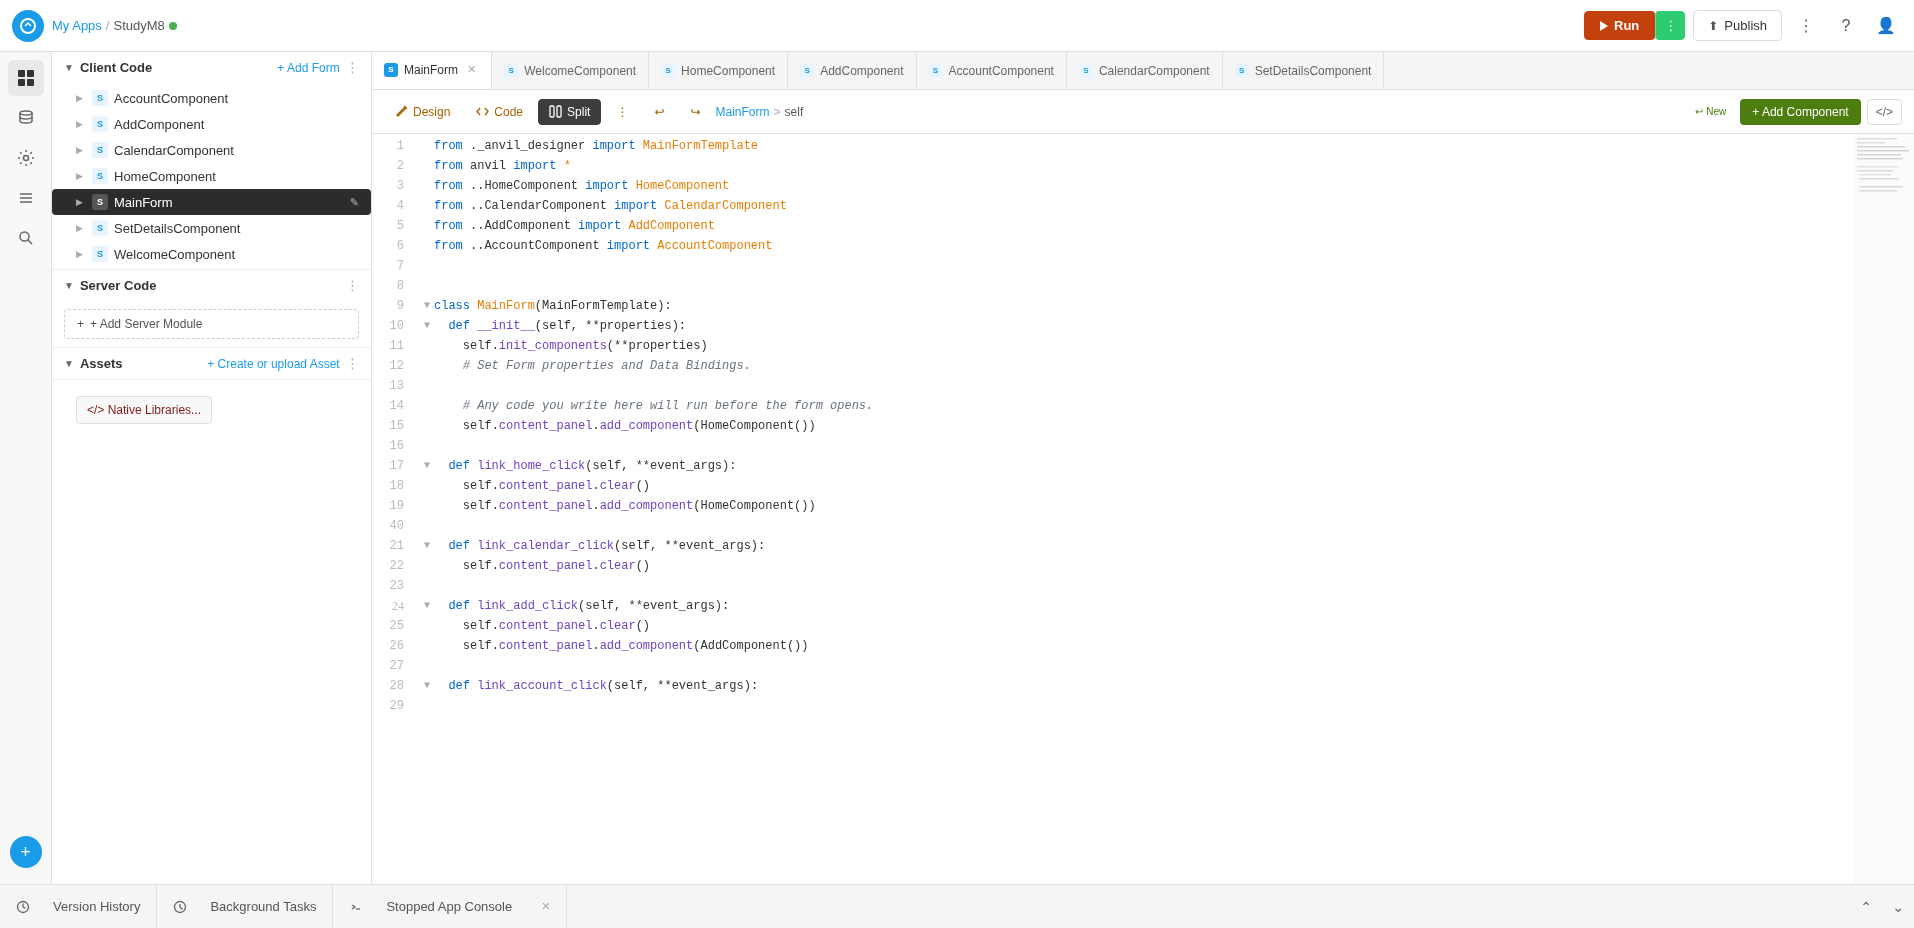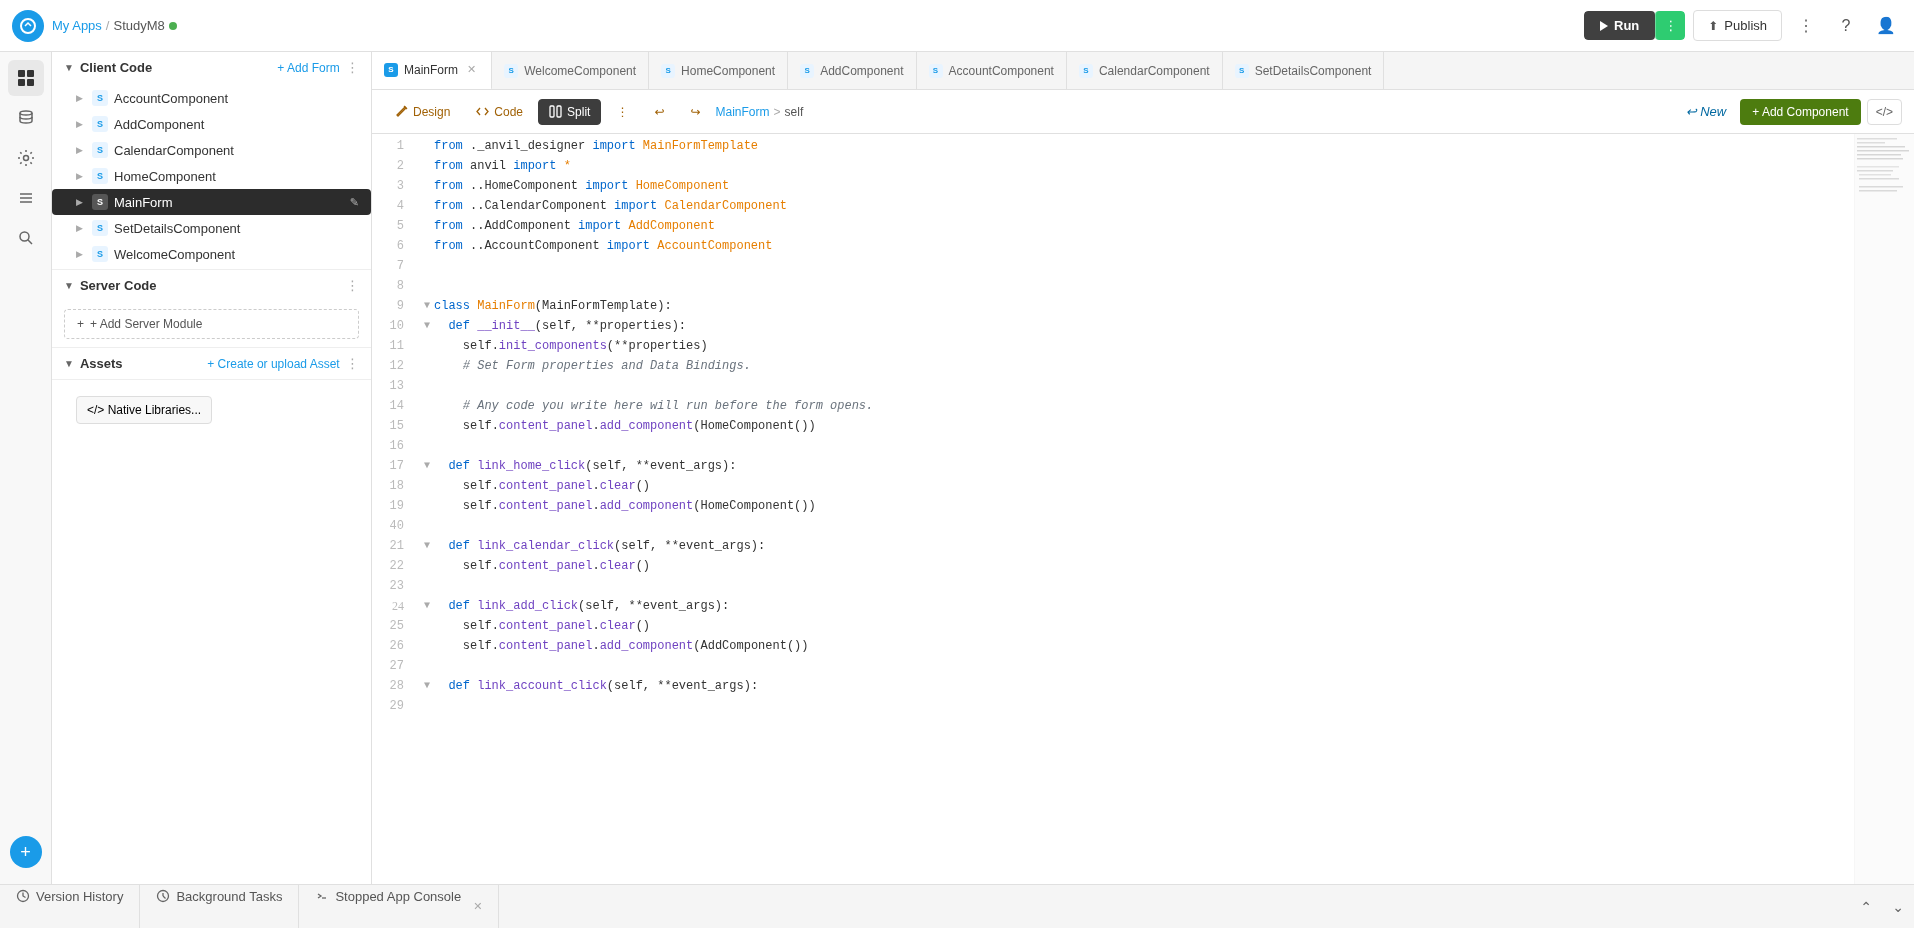--- a/index.html
+++ b/index.html
@@ -6,21 +6,21 @@
     body { font-family: -apple-system, BlinkMacSystemFont, 'Segoe UI', sans-serif; font-size: 13px; background: #f5f5f5; display: flex; flex-direction: column; height: 928px; overflow: hidden; color: #333; }
 
     
     #topbar { display: flex; align-items: center; background: #fff; border-bottom: 1px solid #e0e0e0; height: 52px; padding: 0 12px; gap: 8px; flex-shrink: 0; }
     #topbar .logo { width: 32px; height: 32px; background: #1a9be8; border-radius: 50%; display: flex; align-items: center; justify-content: center; color: white; font-weight: bold; font-size: 14px; flex-shrink: 0; }
     #topbar .breadcrumb { display: flex; align-items: center; gap: 4px; color: #555; font-size: 13px; }
     #topbar .breadcrumb .sep { color: #aaa; }
     #topbar .breadcrumb .app-name { font-weight: 500; }
     #topbar .breadcrumb .status-dot { width: 8px; height: 8px; border-radius: 50%; background: #4caf50; }
     #topbar .spacer { flex: 1; }
-    #topbar .run-btn { background: #404040; color: white; border: none; border-radius: 4px; padding: 7px 16px; font-size: 13px; font-weight: 600; cursor: pointer; display: flex; align-items: center; gap: 6px; }
+    #topbar .run-btn { background: #c2410c; color: white; border: none; border-radius: 4px; padding: 7px 16px; font-size: 13px; font-weight: 600; cursor: pointer; display: flex; align-items: center; gap: 6px; }
     #topbar .run-btn .play-icon { width: 0; height: 0; border-left: 8px solid white; border-top: 5px solid transparent; border-bottom: 5px solid transparent; }
     #topbar .run-menu-btn { background: #2ecc71; color: white; border: none; border-radius: 4px; padding: 7px 8px; font-size: 13px; cursor: pointer; border-left: 1px solid rgba(255,255,255,0.3); }
     #topbar .run-group { display: flex; border-radius: 4px; overflow: hidden; gap: 0; }
     #topbar .publish-btn { background: white; color: #333; border: 1px solid #ddd; border-radius: 4px; padding: 7px 14px; font-size: 13px; font-weight: 500; cursor: pointer; display: flex; align-items: center; gap: 6px; }
     #topbar .publish-icon { color: #555; font-size: 12px; }
     #topbar .kebab-btn { background: none; border: none; cursor: pointer; padding: 6px 8px; color: #666; font-size: 16px; }
     #topbar .icon-btn { background: none; border: none; cursor: pointer; width: 32px; height: 32px; border-radius: 50%; display: flex; align-items: center; justify-content: center; color: #555; font-size: 16px; }
 
     
     #main { display: flex; flex: 1; overflow: hidden; }
@@ -51,21 +51,21 @@
     .file-item.active .file-icon { background: rgba(255,255,255,0.2); color: white; }
     .file-item .file-name { font-size: 13px; flex: 1; }
     .file-item .edit-icon { font-size: 11px; color: #aaa; }
     .file-item.active .edit-icon { color: rgba(255,255,255,0.6); }
     .file-item .expand-arrow { width: 10px; font-size: 9px; color: #aaa; }
 
     
     .add-module-btn { margin: 8px 12px; padding: 7px 12px; border: 1px dashed #ccc; border-radius: 4px; background: none; cursor: pointer; color: #555; font-size: 12px; display: flex; align-items: center; gap: 6px; width: calc(100% - 24px); }
 
     
-    .native-lib-btn { margin: 8px 12px; padding: 6px 10px; border: 1px solid #ddd; border-radius: 4px; background: #f8f8f8; cursor: pointer; color: #000000; font-size: 12px; display: flex; align-items: center; gap: 6px; width: fit-content; }
+    .native-lib-btn { margin: 8px 12px; padding: 6px 10px; border: 1px solid #ddd; border-radius: 4px; background: #f8f8f8; cursor: pointer; color: #7f1d1d; font-size: 12px; display: flex; align-items: center; gap: 6px; width: fit-content; }
 
     
     #editor-area { flex: 1; display: flex; flex-direction: column; overflow: hidden; background: #fff; }
 
     
     #tabs-bar { display: flex; align-items: center; background: #f5f5f5; border-bottom: 1px solid #e0e0e0; overflow-x: auto; flex-shrink: 0; height: 38px; }
     .tab { display: flex; align-items: center; padding: 0 12px; height: 38px; gap: 6px; cursor: pointer; border-right: 1px solid #e0e0e0; white-space: nowrap; font-size: 12px; color: #666; flex-shrink: 0; }
     .tab.active { background: #fff; color: #333; font-weight: 500; border-bottom: 2px solid #fff; }
     .tab .tab-icon { width: 14px; height: 14px; border-radius: 3px; display: flex; align-items: center; justify-content: center; font-size: 8px; font-weight: bold; flex-shrink: 0; }
     .tab .tab-icon.blue { background: #e8f4ff; color: #1a9be8; }
@@ -73,21 +73,21 @@
     .tab .close-btn { font-size: 11px; color: #aaa; background: none; border: none; cursor: pointer; padding: 1px 3px; border-radius: 3px; }
 
     
     #toolbar { display: flex; align-items: center; padding: 6px 12px; border-bottom: 1px solid #e0e0e0; gap: 4px; height: 44px; flex-shrink: 0; }
     .toolbar-btn { padding: 5px 10px; border: 1px solid transparent; border-radius: 4px; background: none; cursor: pointer; font-size: 12px; color: #a16207; display: flex; align-items: center; gap: 5px; }
     .toolbar-btn.active { background: #3d3d3d; color: white; border-color: #3d3d3d; }
     .toolbar-breadcrumb { font-size: 12px; color: #555; display: flex; align-items: center; gap: 4px; }
     .toolbar-breadcrumb .sep { color: #aaa; }
     .breadcrumb-link { color: #1a9be8; }
     .toolbar-right { display: flex; align-items: center; gap: 6px; margin-left: auto; }
-    .new-btn { font-size: 13px; color: #0369a1; background: none; border: none; cursor: pointer; padding: 4px 8px; font-style: italic; }
+    .new-btn { font-size: 10px; color: #4d7c0f; background: none; border: none; cursor: pointer; padding: 4px 8px; }
     .add-component-btn { background: #4d7c0f; color: white; border: none; border-radius: 4px; padding: 6px 12px; font-size: 12px; cursor: pointer; display: flex; align-items: center; gap: 5px; }
     .code-icon-btn { background: none; border: 1px solid #ddd; border-radius: 4px; padding: 5px 8px; cursor: pointer; font-size: 12px; color: #666; }
 
     
     #code-editor { flex: 1; overflow-y: auto; overflow-x: hidden; background: #fff; display: flex; }
     .line-numbers { width: 40px; background: #fff; text-align: right; padding: 0 8px; color: #bbb; font-family: 'Courier New', monospace; font-size: 12px; line-height: 20px; flex-shrink: 0; user-select: none; padding-top: 2px; }
     .code-content { flex: 1; font-family: 'Courier New', monospace; font-size: 12px; line-height: 20px; padding: 2px 8px; overflow-x: auto; }
     .code-line { display: flex; align-items: center; min-height: 20px; white-space: pre; position: relative; }
     .fold-btn { width: 14px; text-align: center; color: #aaa; font-size: 10px; cursor: pointer; flex-shrink: 0; }
     .fold-spacer { width: 14px; flex-shrink: 0; }
@@ -95,21 +95,21 @@
     
     .kw { color: #0066cc; }
     .fn { color: #6f42c1; }
     .comment { color: #6a737d; font-style: italic; }
     .cls { color: #e67e00; }
     .normal { color: #333; }
     .method { color: #6f42c1; }
 
     
     #bottom-panel { height: 44px; background: #f5f5f5; border-top: 1px solid #e0e0e0; display: flex; align-items: center; flex-shrink: 0; }
-    .bottom-tab { display: flex; padding: 4px 16px; height: 44px; gap: 6px; cursor: pointer; border-right: 1px solid #e0e0e0; font-size: 13px; color: #555; }
+    .bottom-tab { display: flex; align-items: center; padding: 15px 16px; height: 44px; gap: 23px; cursor: pointer; border-right: 1px solid #e0e0e0; font-size: 13px; color: #555; }
     .bottom-tab .close-x { margin-left: 6px; font-size: 11px; color: #aaa; background: none; border: none; cursor: pointer; }
     .bottom-icons { margin-left: auto; display: flex; align-items: center; }
     .bottom-icon-btn { width: 32px; height: 32px; background: none; border: none; cursor: pointer; display: flex; align-items: center; justify-content: center; color: #666; font-size: 14px; }
 
     
     #minimap { width: 60px; background: #f8f8f8; border-left: 1px solid #eee; overflow: hidden; flex-shrink: 0; opacity: 0.5; }
 
     
     ::-webkit-scrollbar { width: 6px; height: 6px; }
     ::-webkit-scrollbar-track { background: transparent; }

